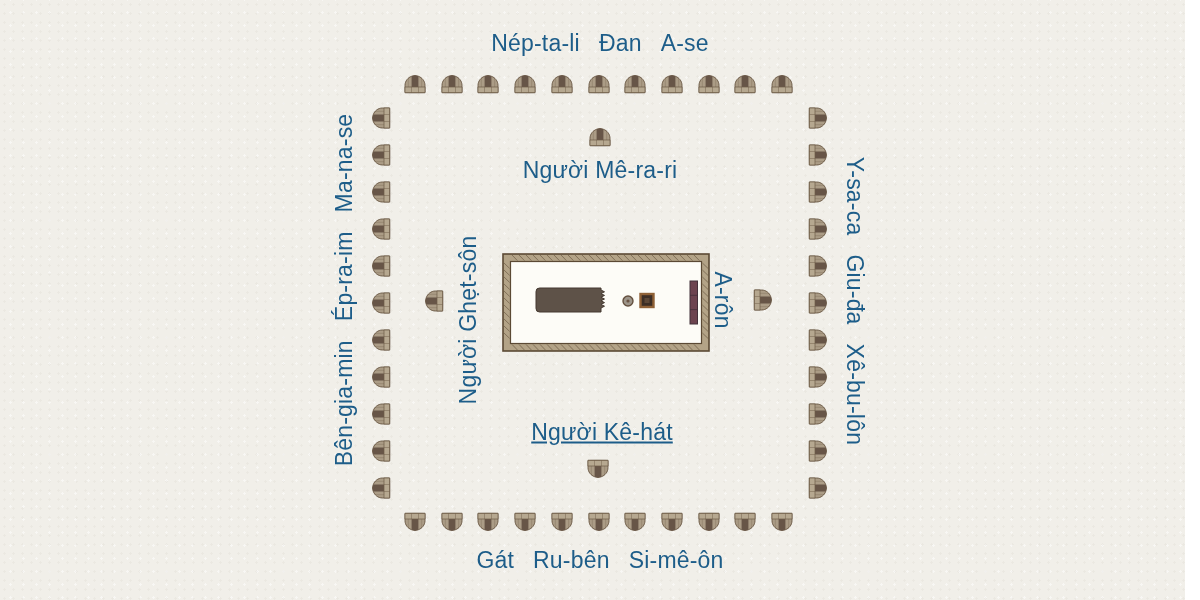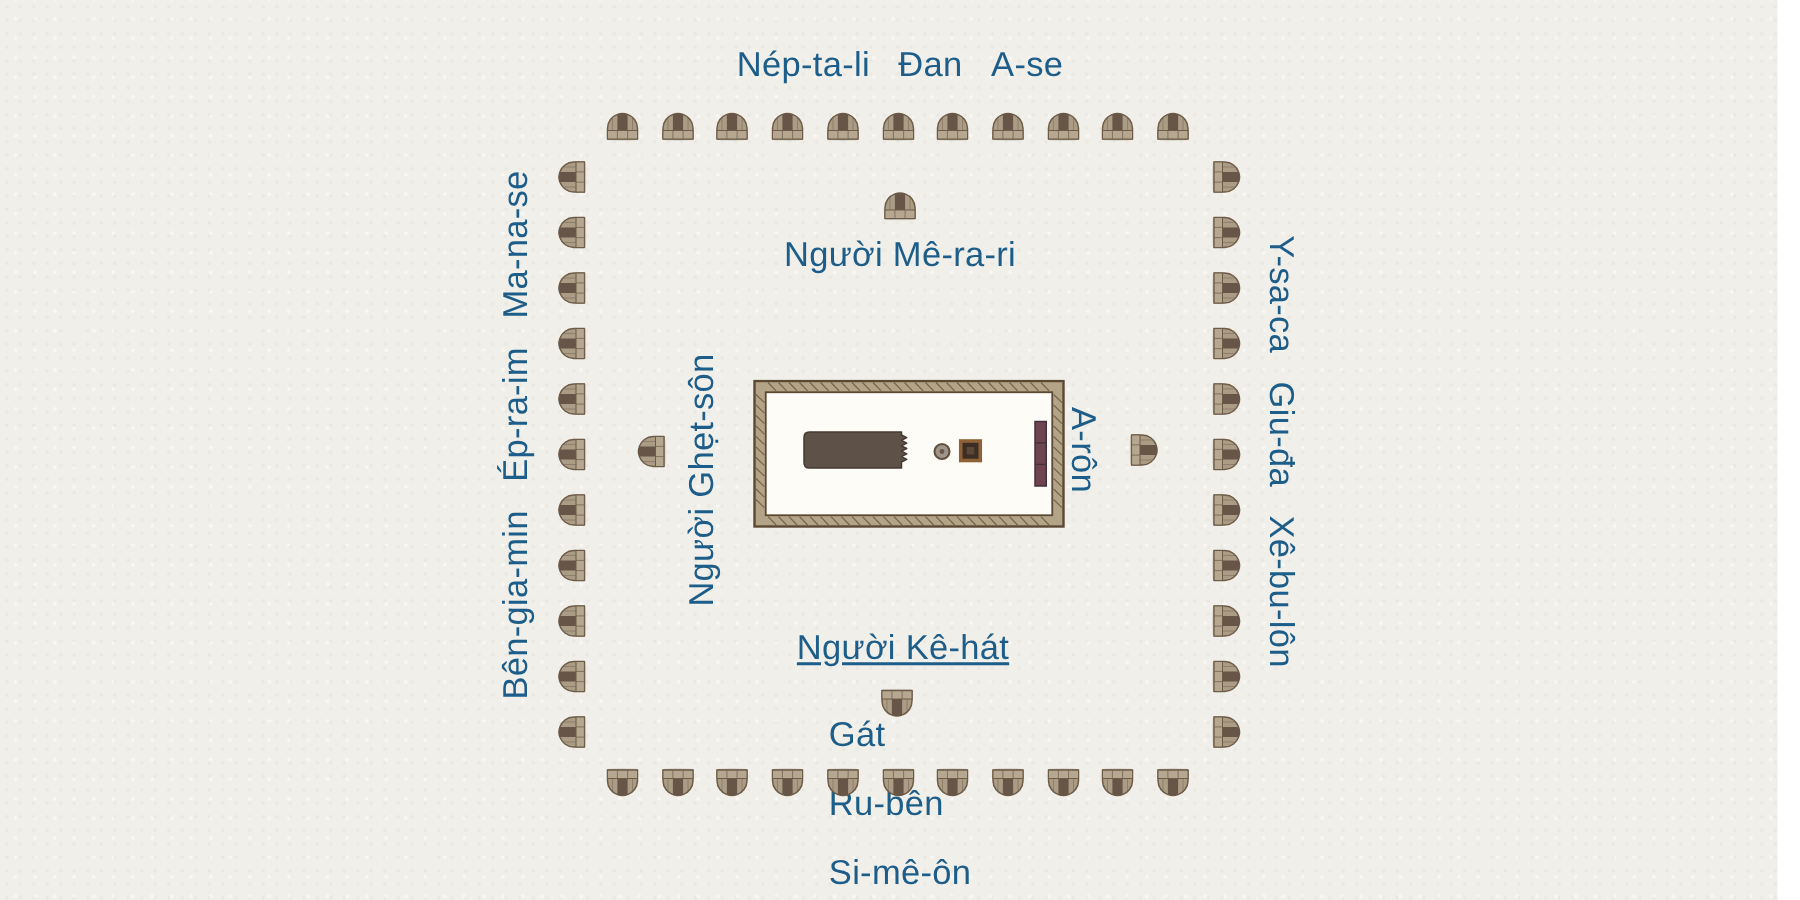--- a/index.html
+++ b/index.html
@@ -30,21 +30,21 @@
 <body>
 
 <div class="canvas">
 
   <div class="lbl center" style="left:600px;top:43px;">
     <span>Nép-ta-li</span>
     <span>Đan</span>
     <span>A-se</span>
   </div>
 
-  <div class="lbl center" style="left:600px;top:536px;flex-direction:column;">
+  <div class="lbl center" style="left:600px;top:560px;">
     <span>Gát</span>
     <span>Ru-bên</span>
     <span>Si-mê-ôn</span>
   </div>
 
   <div class="lbl rot-ccw" style="left:344px;top:290px;">
     <span>Bên-gia-min</span>
     <span>Ép-ra-im</span>
     <span>Ma-na-se</span>
   </div>

